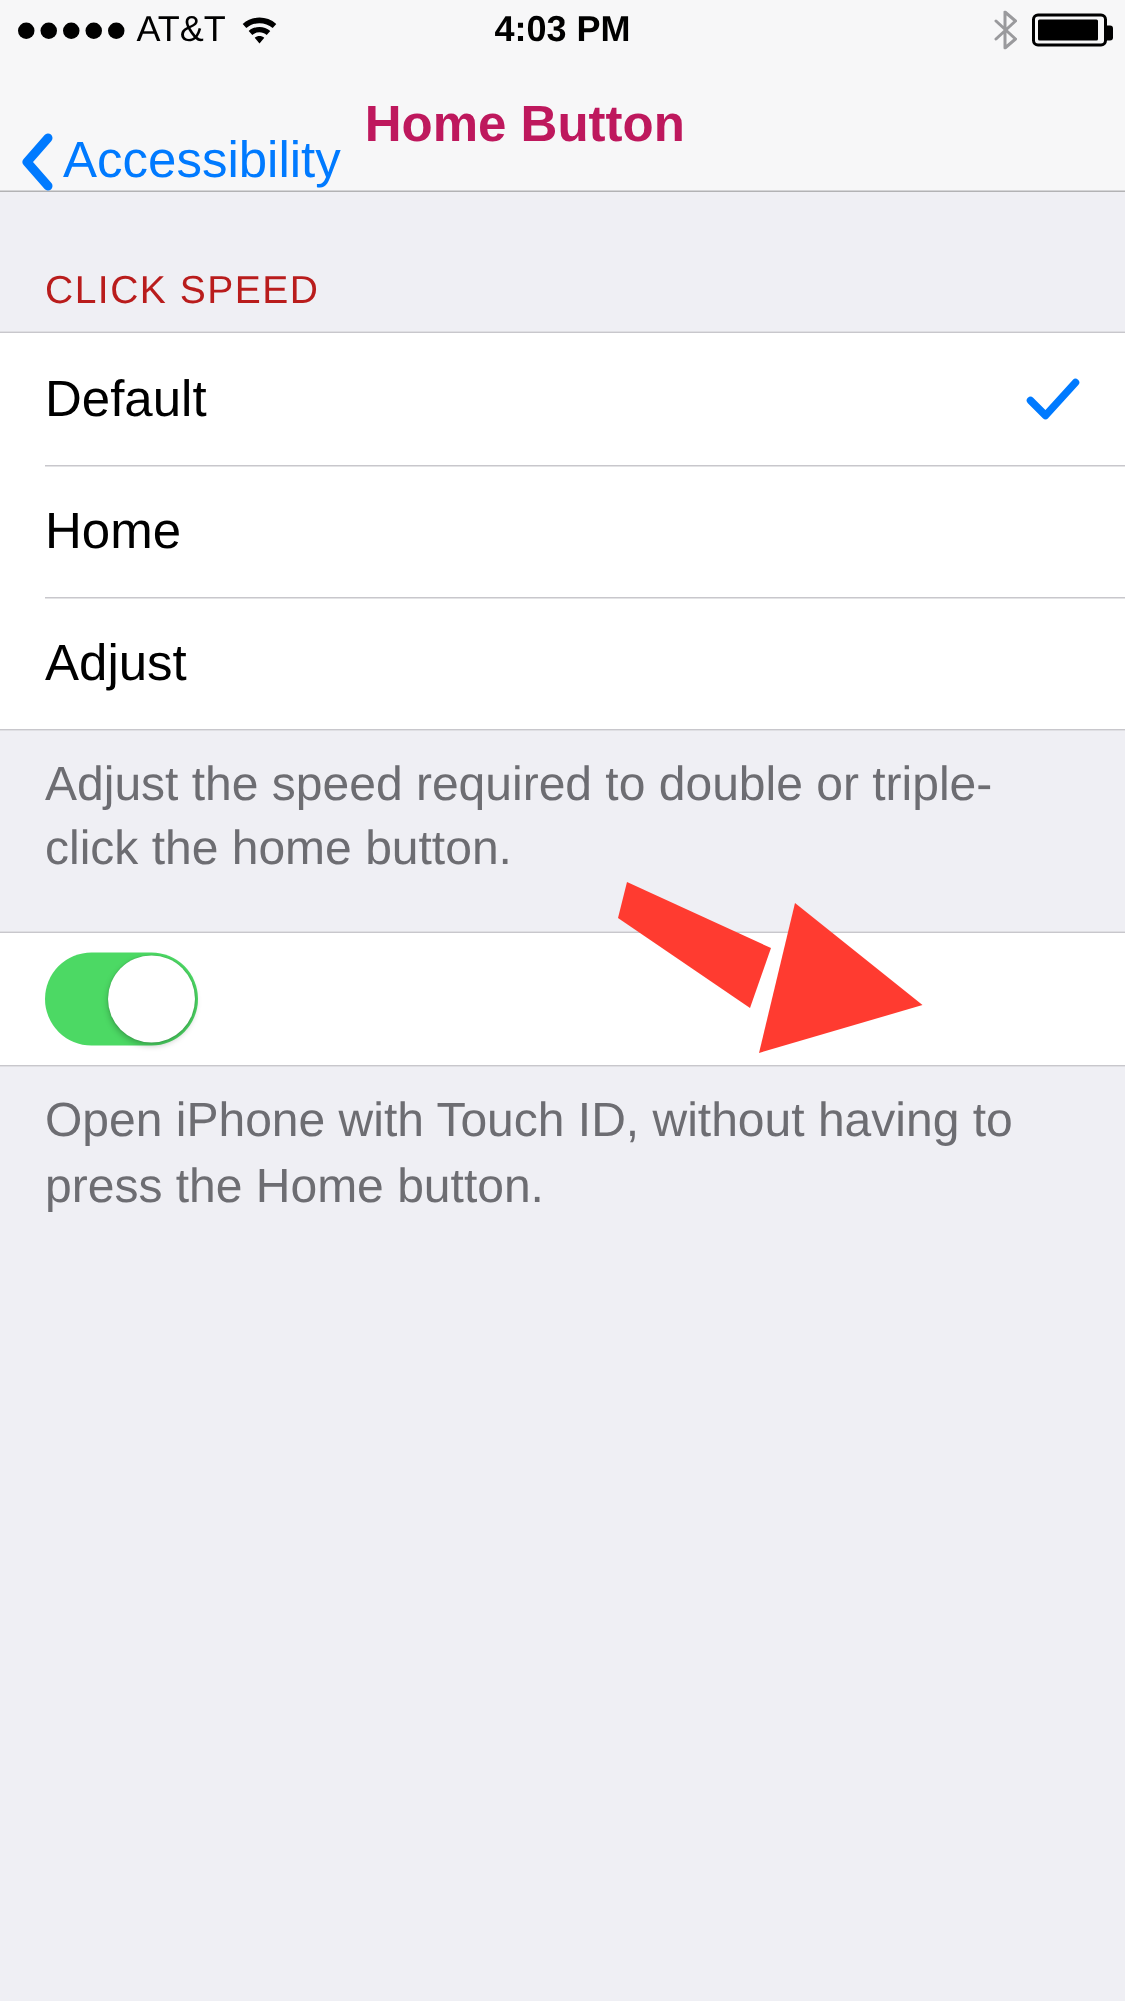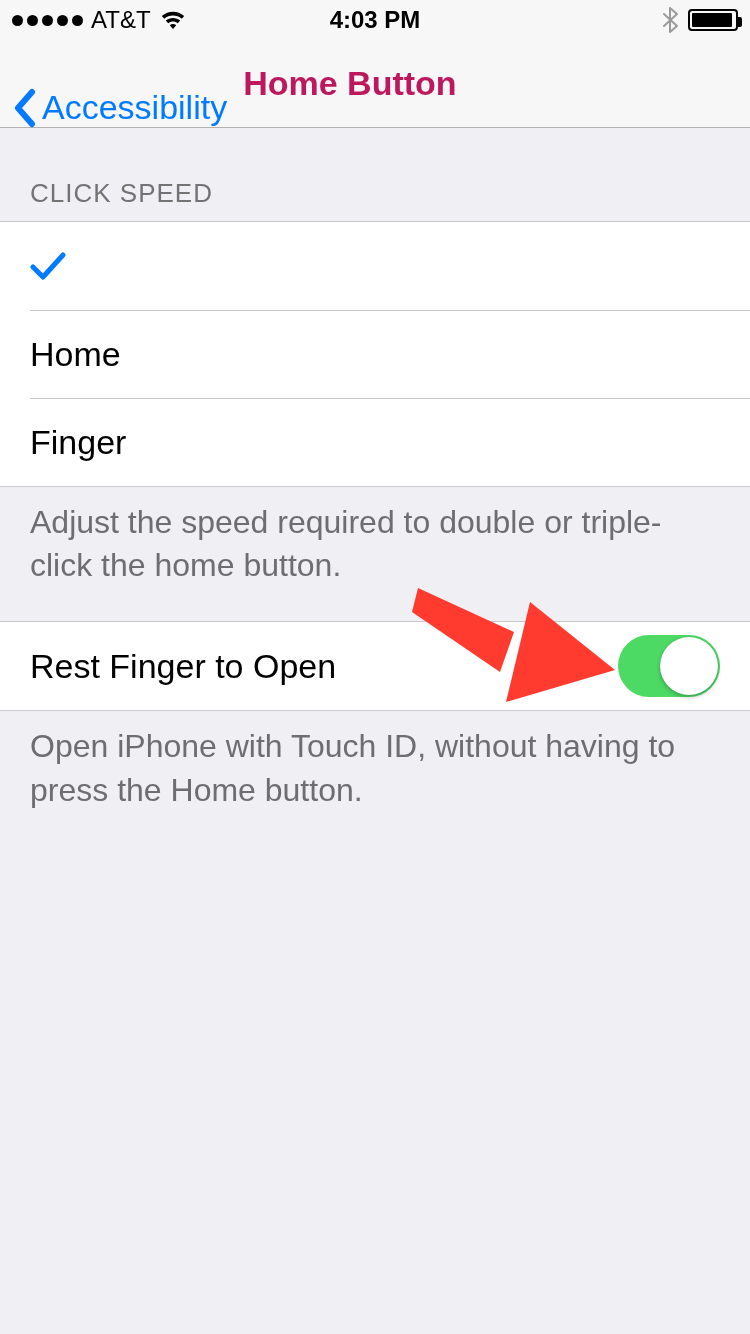--- a/index.html
+++ b/index.html
@@ -63,21 +63,21 @@
   .back-chevron svg { display: block; }
   .nav-title {
     font-size: 34px; font-weight: 600; color: #be185d;
     margin-left: 8px;
     text-align: center;
   }
 
   
   .section-header {
     padding: 50px 30px 12px 30px;
-    color: #737373;
+    color: #b91c1c;
     font-size: 26px;
     letter-spacing: 1px;
   }
 
   
   .cell-group {
     background: #fff;
     border-top: 1px solid #c8c7cc;
     border-bottom: 1px solid #c8c7cc;
   }
@@ -171,39 +171,39 @@
     </span>
     <span>Accessibility</span>
   </div>
   <div class="nav-title">Home Button</div>
 </div>
 
 <div class="section-header">CLICK SPEED</div>
 
 <div class="cell-group">
   <div class="cell">
+    <span class="cell-label">Default</span>
     <span class="checkmark">
       <svg width="36" height="30" viewBox="0 0 36 30">
         <polyline points="3,16 13,26 33,4" fill="none" stroke="#007aff" stroke-width="5" stroke-linecap="round" stroke-linejoin="round"></polyline>
       </svg>
     </span>
   </div>
   <div class="cell">
     <span class="cell-label">Home</span>
   </div>
   <div class="cell">
-    <span class="cell-label">Finger</span>
+    <span class="cell-label">Adjust</span>
   </div>
 </div>
 
 <div class="section-footer">Adjust the speed required to double or triple-click the home button.</div>
 
 <div class="cell-group">
   <div class="cell">
-    <span class="cell-label">Rest Finger to Open</span>
     <div class="switch">
       <div class="switch-knob"></div>
     </div>
   </div>
 </div>
 
 <div class="section-footer">Open iPhone with Touch ID, without having to press the Home button.</div>
 
 <div class="arrow-annotation">
   <svg width="210" height="160" viewBox="0 0 210 160">

